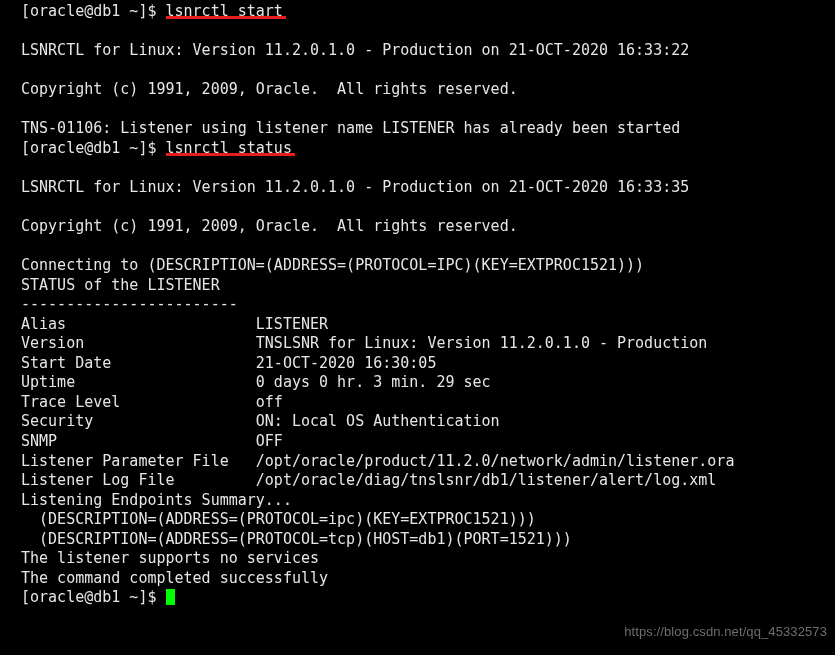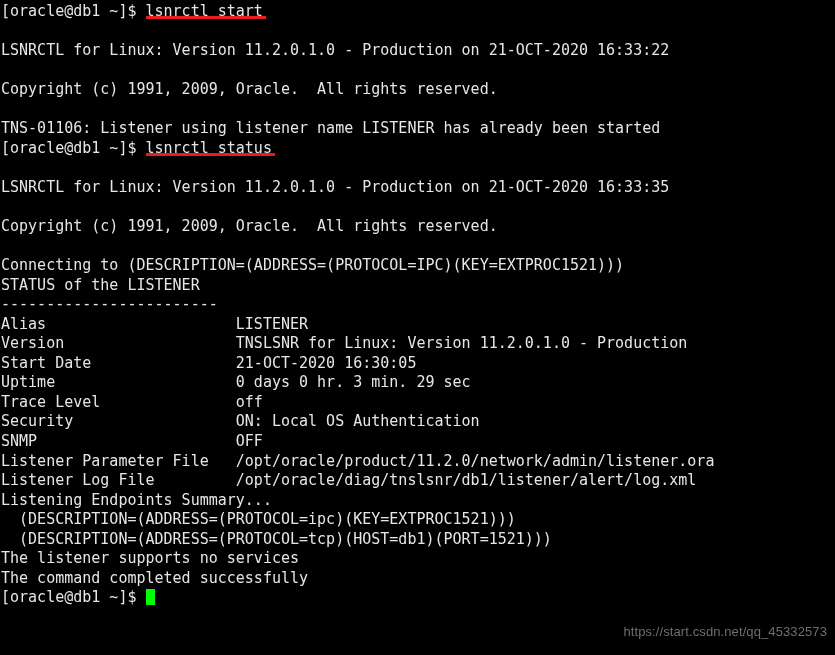--- a/index.html
+++ b/index.html
@@ -24,20 +24,21 @@
     position: absolute;
     left: 0;
     top: 0;
     padding: 2px 0 0 1px;
     white-space: pre;
   }
   .line {
     height: 19.55px;
     white-space: pre;
     position: relative;
+    padding-left: 20px;
   }
   .line.blank { color: transparent; }
   .seg { white-space: pre; }
   .seg.underline-red {
     position: relative;
   }
   .seg.underline-red::after {
     content: "";
     position: absolute;
     left: 0;
@@ -62,14 +63,14 @@
     color: #6e6e6e;
     letter-spacing: 0.1px;
     white-space: pre;
   }
 </style>
 </head>
 <body>
 
 <div id="terminal">
   <div class="screen" id="screen"><div class="line"><span class="seg">[oracle@db1 ~]$ </span><span class="seg underline-red">lsnrctl start</span></div><div class="line blank"><span class="seg"></span></div><div class="line"><span class="seg">LSNRCTL for Linux: Version 11.2.0.1.0 - Production on 21-OCT-2020 16:33:22</span></div><div class="line blank"><span class="seg"></span></div><div class="line"><span class="seg">Copyright (c) 1991, 2009, Oracle.  All rights reserved.</span></div><div class="line blank"><span class="seg"></span></div><div class="line"><span class="seg">TNS-01106: Listener using listener name LISTENER has already been started</span></div><div class="line"><span class="seg">[oracle@db1 ~]$ </span><span class="seg underline-red">lsnrctl status</span></div><div class="line blank"><span class="seg"></span></div><div class="line"><span class="seg">LSNRCTL for Linux: Version 11.2.0.1.0 - Production on 21-OCT-2020 16:33:35</span></div><div class="line blank"><span class="seg"></span></div><div class="line"><span class="seg">Copyright (c) 1991, 2009, Oracle.  All rights reserved.</span></div><div class="line blank"><span class="seg"></span></div><div class="line"><span class="seg">Connecting to (DESCRIPTION=(ADDRESS=(PROTOCOL=IPC)(KEY=EXTPROC1521)))</span></div><div class="line"><span class="seg">STATUS of the LISTENER</span></div><div class="line"><span class="seg">------------------------</span></div><div class="line"><span class="seg">Alias                     LISTENER</span></div><div class="line"><span class="seg">Version                   TNSLSNR for Linux: Version 11.2.0.1.0 - Production</span></div><div class="line"><span class="seg">Start Date                21-OCT-2020 16:30:05</span></div><div class="line"><span class="seg">Uptime                    0 days 0 hr. 3 min. 29 sec</span></div><div class="line"><span class="seg">Trace Level               off</span></div><div class="line"><span class="seg">Security                  ON: Local OS Authentication</span></div><div class="line"><span class="seg">SNMP                      OFF</span></div><div class="line"><span class="seg">Listener Parameter File   /opt/oracle/product/11.2.0/network/admin/listener.ora</span></div><div class="line"><span class="seg">Listener Log File         /opt/oracle/diag/tnslsnr/db1/listener/alert/log.xml</span></div><div class="line"><span class="seg">Listening Endpoints Summary...</span></div><div class="line"><span class="seg">  (DESCRIPTION=(ADDRESS=(PROTOCOL=ipc)(KEY=EXTPROC1521)))</span></div><div class="line"><span class="seg">  (DESCRIPTION=(ADDRESS=(PROTOCOL=tcp)(HOST=db1)(PORT=1521)))</span></div><div class="line"><span class="seg">The listener supports no services</span></div><div class="line"><span class="seg">The command completed successfully</span></div><div class="line"><span class="seg">[oracle@db1 ~]$ </span><span class="seg"></span><span class="cursor"></span></div></div>
-  <div id="watermark">https://start.csdn.net/qq_45332573</div>
+  <div id="watermark">https://blog.csdn.net/qq_45332573</div>
 </div>
 
 </body></html>

